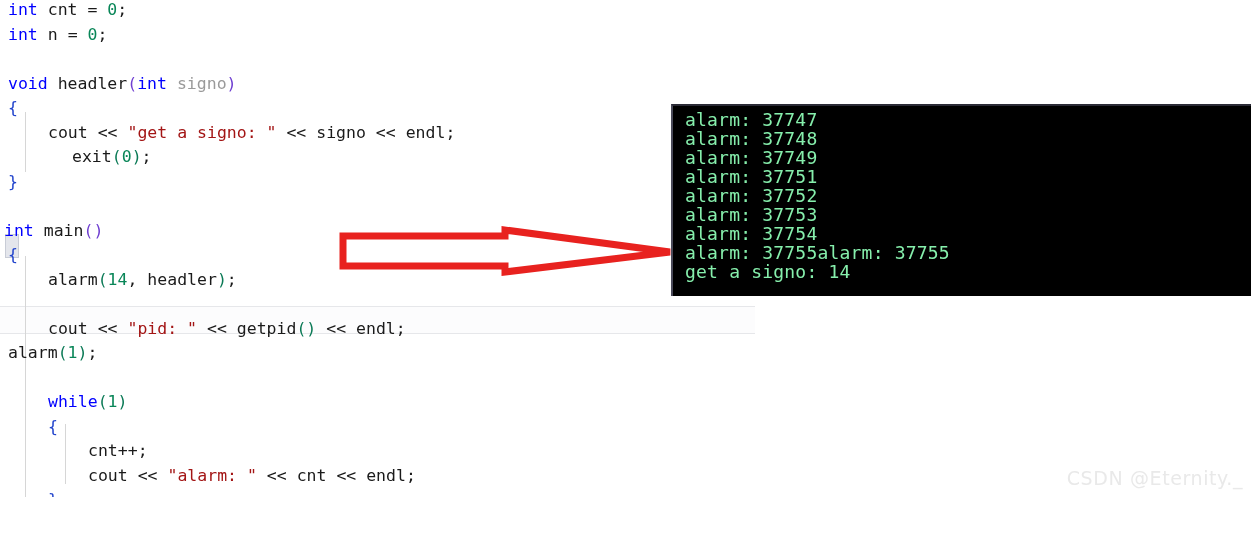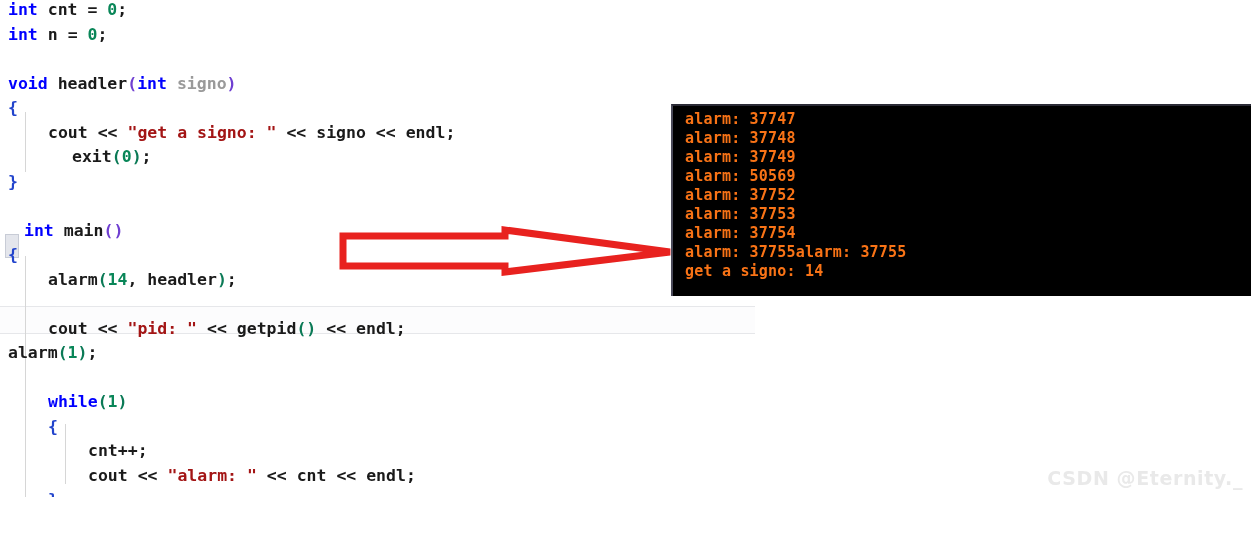--- a/index.html
+++ b/index.html
@@ -8,21 +8,20 @@
     padding: 0;
     background: #ffffff;
   }
   #screen {
     position: relative;
     width: 1251px;
     height: 497px;
     background: #ffffff;
     overflow: hidden;
     font-family: "DejaVu Sans Mono", monospace;
-    font-weight: bold;
   }
 
   
   #editor {
     position: absolute;
     left: 0;
     top: 0;
     width: 1251px;
     height: 552px;
     background: #ffffff;
@@ -92,23 +91,23 @@
     height: 192px;
     background: #000000;
     border-left: 2px solid #4a4a5a;
     border-top: 2px solid #2a2a35;
     box-sizing: border-box;
     overflow: hidden;
     padding: 4px 0 0 12px;
   }
   .term-line {
     font-family: "DejaVu Sans Mono", monospace;
-    font-size: 15px;
+    font-size: 18px;
     line-height: 19px;
-    color: #f97316;
+    color: #86efac;
     white-space: pre;
     letter-spacing: 0.2px;
   }
 
   
   #red-arrow {
     position: absolute;
     left: 338px;
     top: 222px;
     width: 340px;
@@ -148,21 +147,21 @@
     <div id="code-lines">
         <div class="code-line" style="top: -2px;"><span class="txt" style="padding-left: 8px;"><span class="kw">int</span><span class="pln"> cnt </span><span class="pln">=</span><span class="pln"> </span><span class="num">0</span><span class="pln">;</span></span></div>
         <div class="code-line" style="top: 22.5px;"><span class="txt" style="padding-left: 8px;"><span class="kw">int</span><span class="pln"> n </span><span class="pln">=</span><span class="pln"> </span><span class="num">0</span><span class="pln">;</span></span></div>
         <div class="code-line" style="top: 47px;"><span class="txt" style="padding-left: 8px;"></span></div>
         <div class="code-line" style="top: 71.5px;"><span class="txt" style="padding-left: 8px;"><span class="kw">void</span><span class="pln"> headler</span><span class="parp">(</span><span class="kw">int</span><span class="pln"> </span><span class="prm">signo</span><span class="parp">)</span></span></div>
         <div class="code-line" style="top: 96px;"><span class="txt" style="padding-left: 8px;"><span class="brc">{</span></span></div>
         <div class="code-line" style="top: 120.5px;"><span class="txt" style="padding-left: 48px;"><span class="pln">cout </span><span class="pln">&lt;&lt;</span><span class="pln"> </span><span class="str">"get a signo: "</span><span class="pln"> </span><span class="pln">&lt;&lt;</span><span class="pln"> signo </span><span class="pln">&lt;&lt;</span><span class="pln"> endl;</span></span></div>
         <div class="code-line" style="top: 145px;"><span class="txt" style="padding-left: 72px;"><span class="pln">exit</span><span class="par">(</span><span class="num">0</span><span class="par">)</span><span class="pln">;</span></span></div>
         <div class="code-line" style="top: 169.5px;"><span class="txt" style="padding-left: 8px;"><span class="brc">}</span></span></div>
         <div class="code-line" style="top: 194px;"><span class="txt" style="padding-left: 8px;"></span></div>
-        <div class="code-line" style="top: 218.5px;"><span class="txt" style="padding-left: 4px; margin-left: 20px;"><span class="kw">int</span><span class="pln"> main</span><span class="parp">()</span></span></div>
+        <div class="code-line" style="top: 218.5px;"><span class="txt" style="padding-left: 4px;"><span class="kw">int</span><span class="pln"> main</span><span class="parp">()</span></span></div>
         <div class="code-line" style="top: 243px;"><span class="txt" style="padding-left: 8px;"><span class="brc">{</span></span></div>
         <div class="code-line" style="top: 267.5px;"><span class="txt" style="padding-left: 48px;"><span class="pln">alarm</span><span class="par">(</span><span class="num">14</span><span class="pln">, headler</span><span class="par">)</span><span class="pln">;</span></span></div>
         <div class="code-line" style="top: 292px;"><span class="txt" style="padding-left: 8px;"></span></div>
         <div class="code-line" style="top: 316.5px;"><span class="txt" style="padding-left: 48px;"><span class="pln">cout </span><span class="pln">&lt;&lt;</span><span class="pln"> </span><span class="str">"pid: "</span><span class="pln"> </span><span class="pln">&lt;&lt;</span><span class="pln"> getpid</span><span class="par">()</span><span class="pln"> </span><span class="pln">&lt;&lt;</span><span class="pln"> endl;</span></span></div>
         <div class="code-line" style="top: 341px;"><span class="txt" style=""><span class="pln">alarm</span><span class="par">(</span><span class="num">1</span><span class="par">)</span><span class="pln">;</span></span></div>
         <div class="code-line" style="top: 365.5px;"><span class="txt" style="padding-left: 8px;"></span></div>
         <div class="code-line" style="top: 390px;"><span class="txt" style="padding-left: 48px;"><span class="kw">while</span><span class="par">(</span><span class="num">1</span><span class="par">)</span></span></div>
         <div class="code-line" style="top: 414.5px;"><span class="txt" style="padding-left: 48px;"><span class="brc">{</span></span></div>
         <div class="code-line" style="top: 439px;"><span class="txt" style="padding-left: 88px;"><span class="pln">cnt++;</span></span></div>
         <div class="code-line" style="top: 463.5px;"><span class="txt" style="padding-left: 88px;"><span class="pln">cout </span><span class="pln">&lt;&lt;</span><span class="pln"> </span><span class="str">"alarm: "</span><span class="pln"> </span><span class="pln">&lt;&lt;</span><span class="pln"> cnt </span><span class="pln">&lt;&lt;</span><span class="pln"> endl;</span></span></div>
@@ -170,21 +169,21 @@
         <div class="code-line" style="top: 512.5px;"><span class="txt" style="padding-left: 24px;"><span class="kw">return</span><span class="pln"> </span><span class="num">0</span><span class="pln">;</span></span></div>
         <div class="code-line" style="top: 537px;"><span class="txt" style="padding-left: 8px;"><span class="brc">}</span></span></div>
       </div>
   </div>
 
   <div id="terminal">
     <div id="terminal-lines">
         <div class="term-line">alarm: 37747</div>
         <div class="term-line">alarm: 37748</div>
         <div class="term-line">alarm: 37749</div>
-        <div class="term-line">alarm: 50569</div>
+        <div class="term-line">alarm: 37751</div>
         <div class="term-line">alarm: 37752</div>
         <div class="term-line">alarm: 37753</div>
         <div class="term-line">alarm: 37754</div>
         <div class="term-line">alarm: 37755alarm: 37755</div>
         <div class="term-line">get a signo: 14</div>
       </div>
   </div>
 
   <svg id="red-arrow" viewBox="0 0 340 56" xmlns="http://www.w3.org/2000/svg">
     <polygon points="5,14 167,14 167,8 332,30 167,50 167,44 5,44" fill="none" stroke="#e8221f" stroke-width="7" stroke-linejoin="miter"></polygon>

